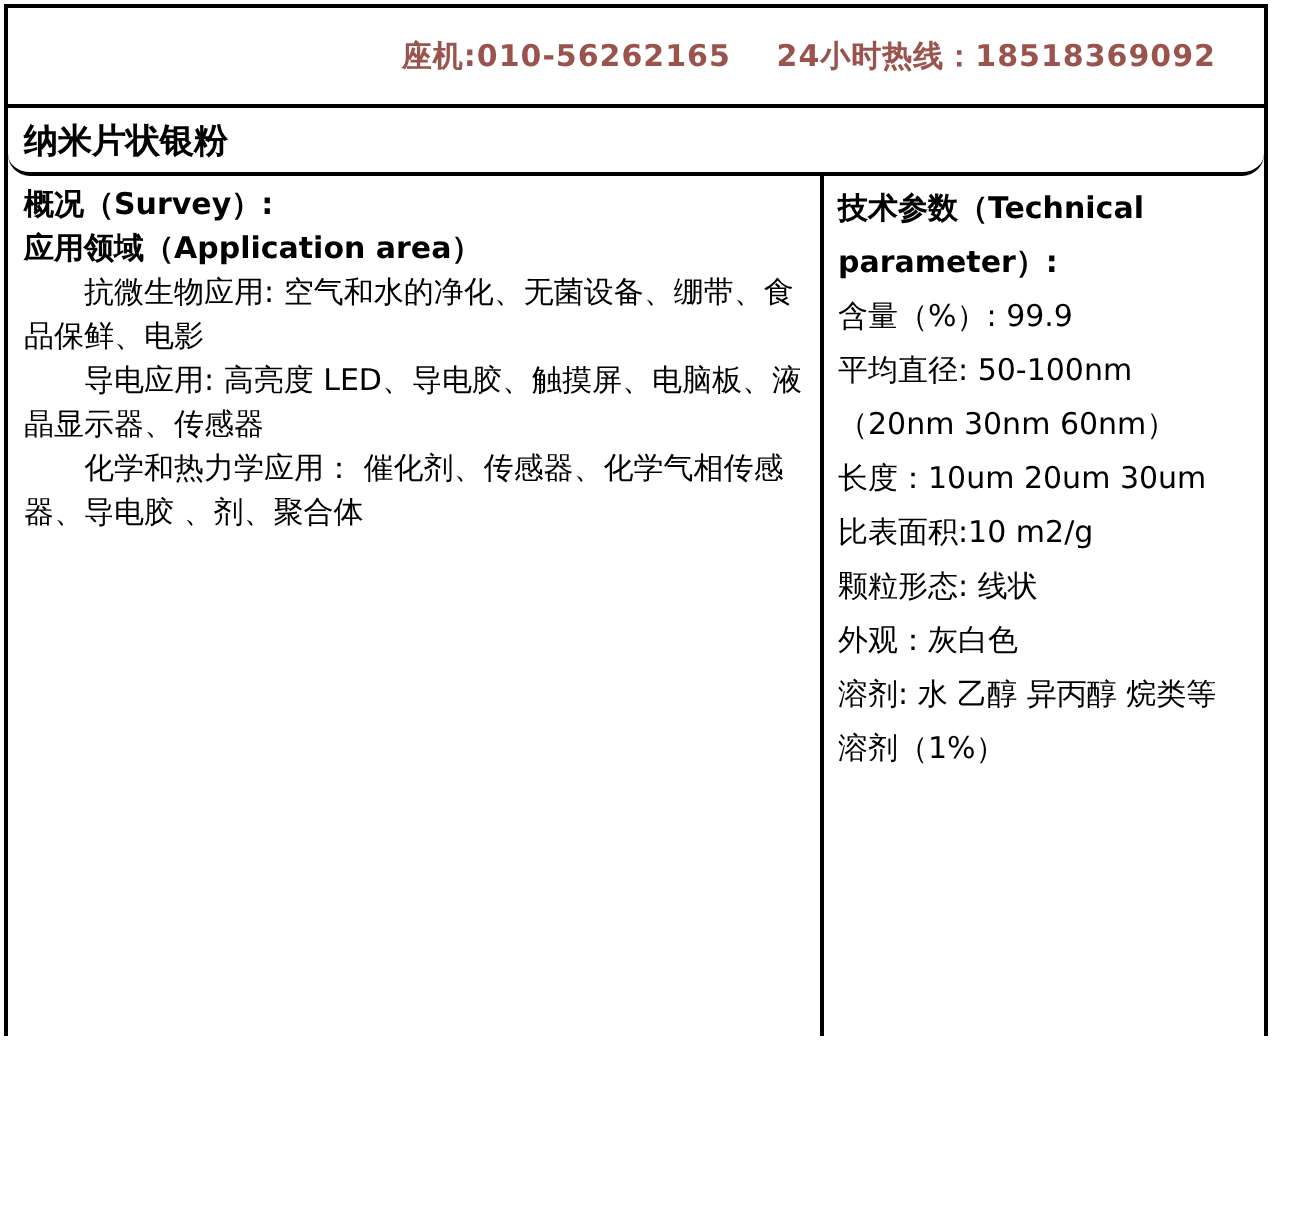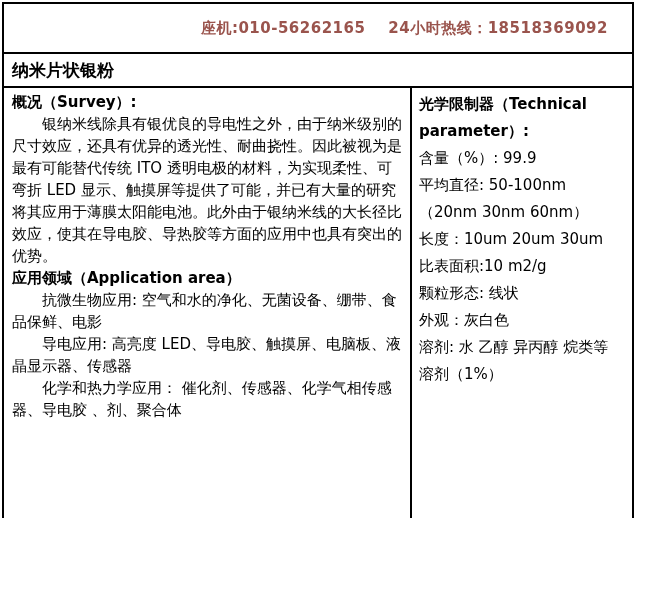--- a/index.html
+++ b/index.html
@@ -40,20 +40,21 @@
     white-space: pre;
     letter-spacing: 0.5px;
   }
   .title-row {
     height: 34px;
     border-bottom: 2px solid #000;
     display: flex;
     align-items: center;
     padding-left: 8px;
     box-sizing: border-box;
+    border-radius: 11px;
   }
   .product-title {
     font-size: 17px;
     font-weight: bold;
   }
   .content-row {
     display: flex;
     align-items: stretch;
     min-height: 480px;
   }
@@ -93,29 +94,28 @@
     </div>
 
     <div class="title-row">
       <span class="product-title">纳米片状银粉</span>
     </div>
 
     <div class="content-row">
 
       <div class="left-cell">
         <p class="sec-heading">概况（Survey）:</p>
-        <p class="indent">银纳米线除具有银优良的导电性之外，由于纳米级别的尺寸效应，还具有优异的透光性、耐曲挠性。因此被视为是最有可能替代传统 ITO 透明电极的材料，为实现柔性、可弯折 LED 显示、触摸屏等提供了可能，并已有大量的研究将其应用于薄膜太阳能电池。此外由于银纳米线的大长径比效应，使其在导电胶、导热胶等方面的应用中也具有突出的优势。</p>
         <p class="sec-heading">应用领域（Application area）</p>
         <p class="indent">抗微生物应用: 空气和水的净化、无菌设备、绷带、食品保鲜、电影</p>
         <p class="indent">导电应用: 高亮度 LED、导电胶、触摸屏、电脑板、液晶显示器、传感器</p>
         <p class="indent">化学和热力学应用： 催化剂、传感器、化学气相传感器、导电胶 、剂、聚合体</p>
       </div>
 
       <div class="right-cell">
-        <p class="sec-heading">光学限制器（Technical parameter）:</p>
+        <p class="sec-heading">技术参数（Technical parameter）:</p>
         <p>含量（%）: 99.9</p>
         <p>平均直径: 50-100nm</p>
         <p>（20nm 30nm  60nm）</p>
         <p>长度：10um 20um 30um</p>
         <p>比表面积:10 m2/g</p>
         <p>颗粒形态: 线状</p>
         <p>外观：灰白色</p>
         <p>溶剂: 水 乙醇  异丙醇 烷类等</p>
         <p>溶剂（1%）</p>
       </div>

